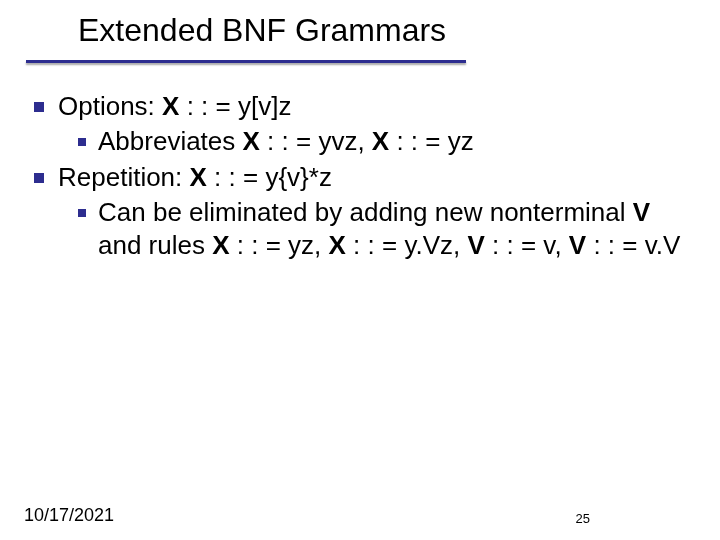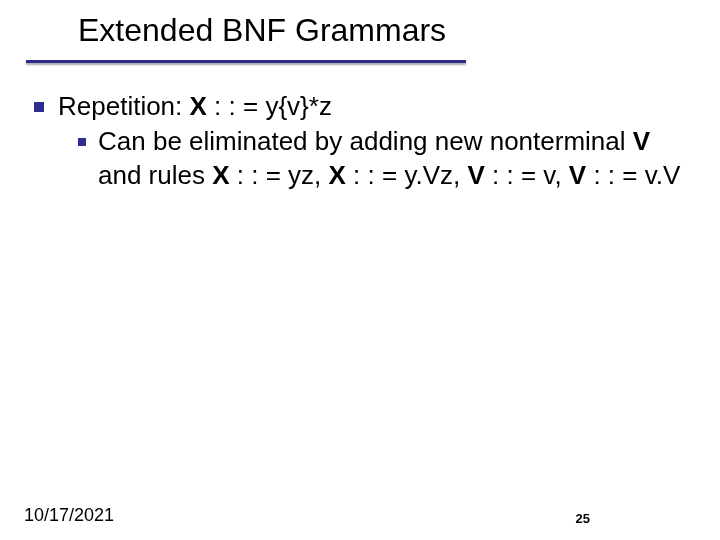--- a/index.html
+++ b/index.html
@@ -75,31 +75,38 @@
     bottom: 14px;
     font-size: 18px;
     font-family: Arial, sans-serif;
   }
   .footer-right {
     position: absolute;
     right: 26px;
     bottom: 14px;
     font-size: 13px;
     font-family: Arial, sans-serif;
-    font-weight: bold;
   }
 </style>
 </head>
 <body>
 
 <div class="slide">
   <div class="title">Extended BNF Grammars</div>
   <div class="underline"></div>
 
   <div class="content" id="content">
+      <div class="row">
+        <div class="sq"></div>
+        <span class="txt"><span>Options:  </span><span class="bold">X</span><span> : : = y[v]z</span></span>
+      </div>
+      <div class="row sub">
+        <div class="sq-sm"></div>
+        <span class="txt"><span>Abbreviates </span><span class="bold">X</span><span> : : = yvz, </span><span class="bold">X</span><span> : : = yz</span></span>
+      </div>
       <div class="row">
         <div class="sq"></div>
         <span class="txt"><span>Repetition: </span><span class="bold">X</span><span> : : = y{v}*z</span></span>
       </div>
       <div class="row sub">
         <div class="sq-sm"></div>
         <span class="txt"><span>Can be eliminated by adding new nonterminal </span><span class="bold">V</span><span> and rules </span><span class="bold">X</span><span> : : = yz, </span><span class="bold">X</span><span> : : = y.Vz, </span><span class="bold">V</span><span> : : = v, </span><span class="bold">V</span><span> : : = v.V</span></span>
       </div>
     </div>
 

